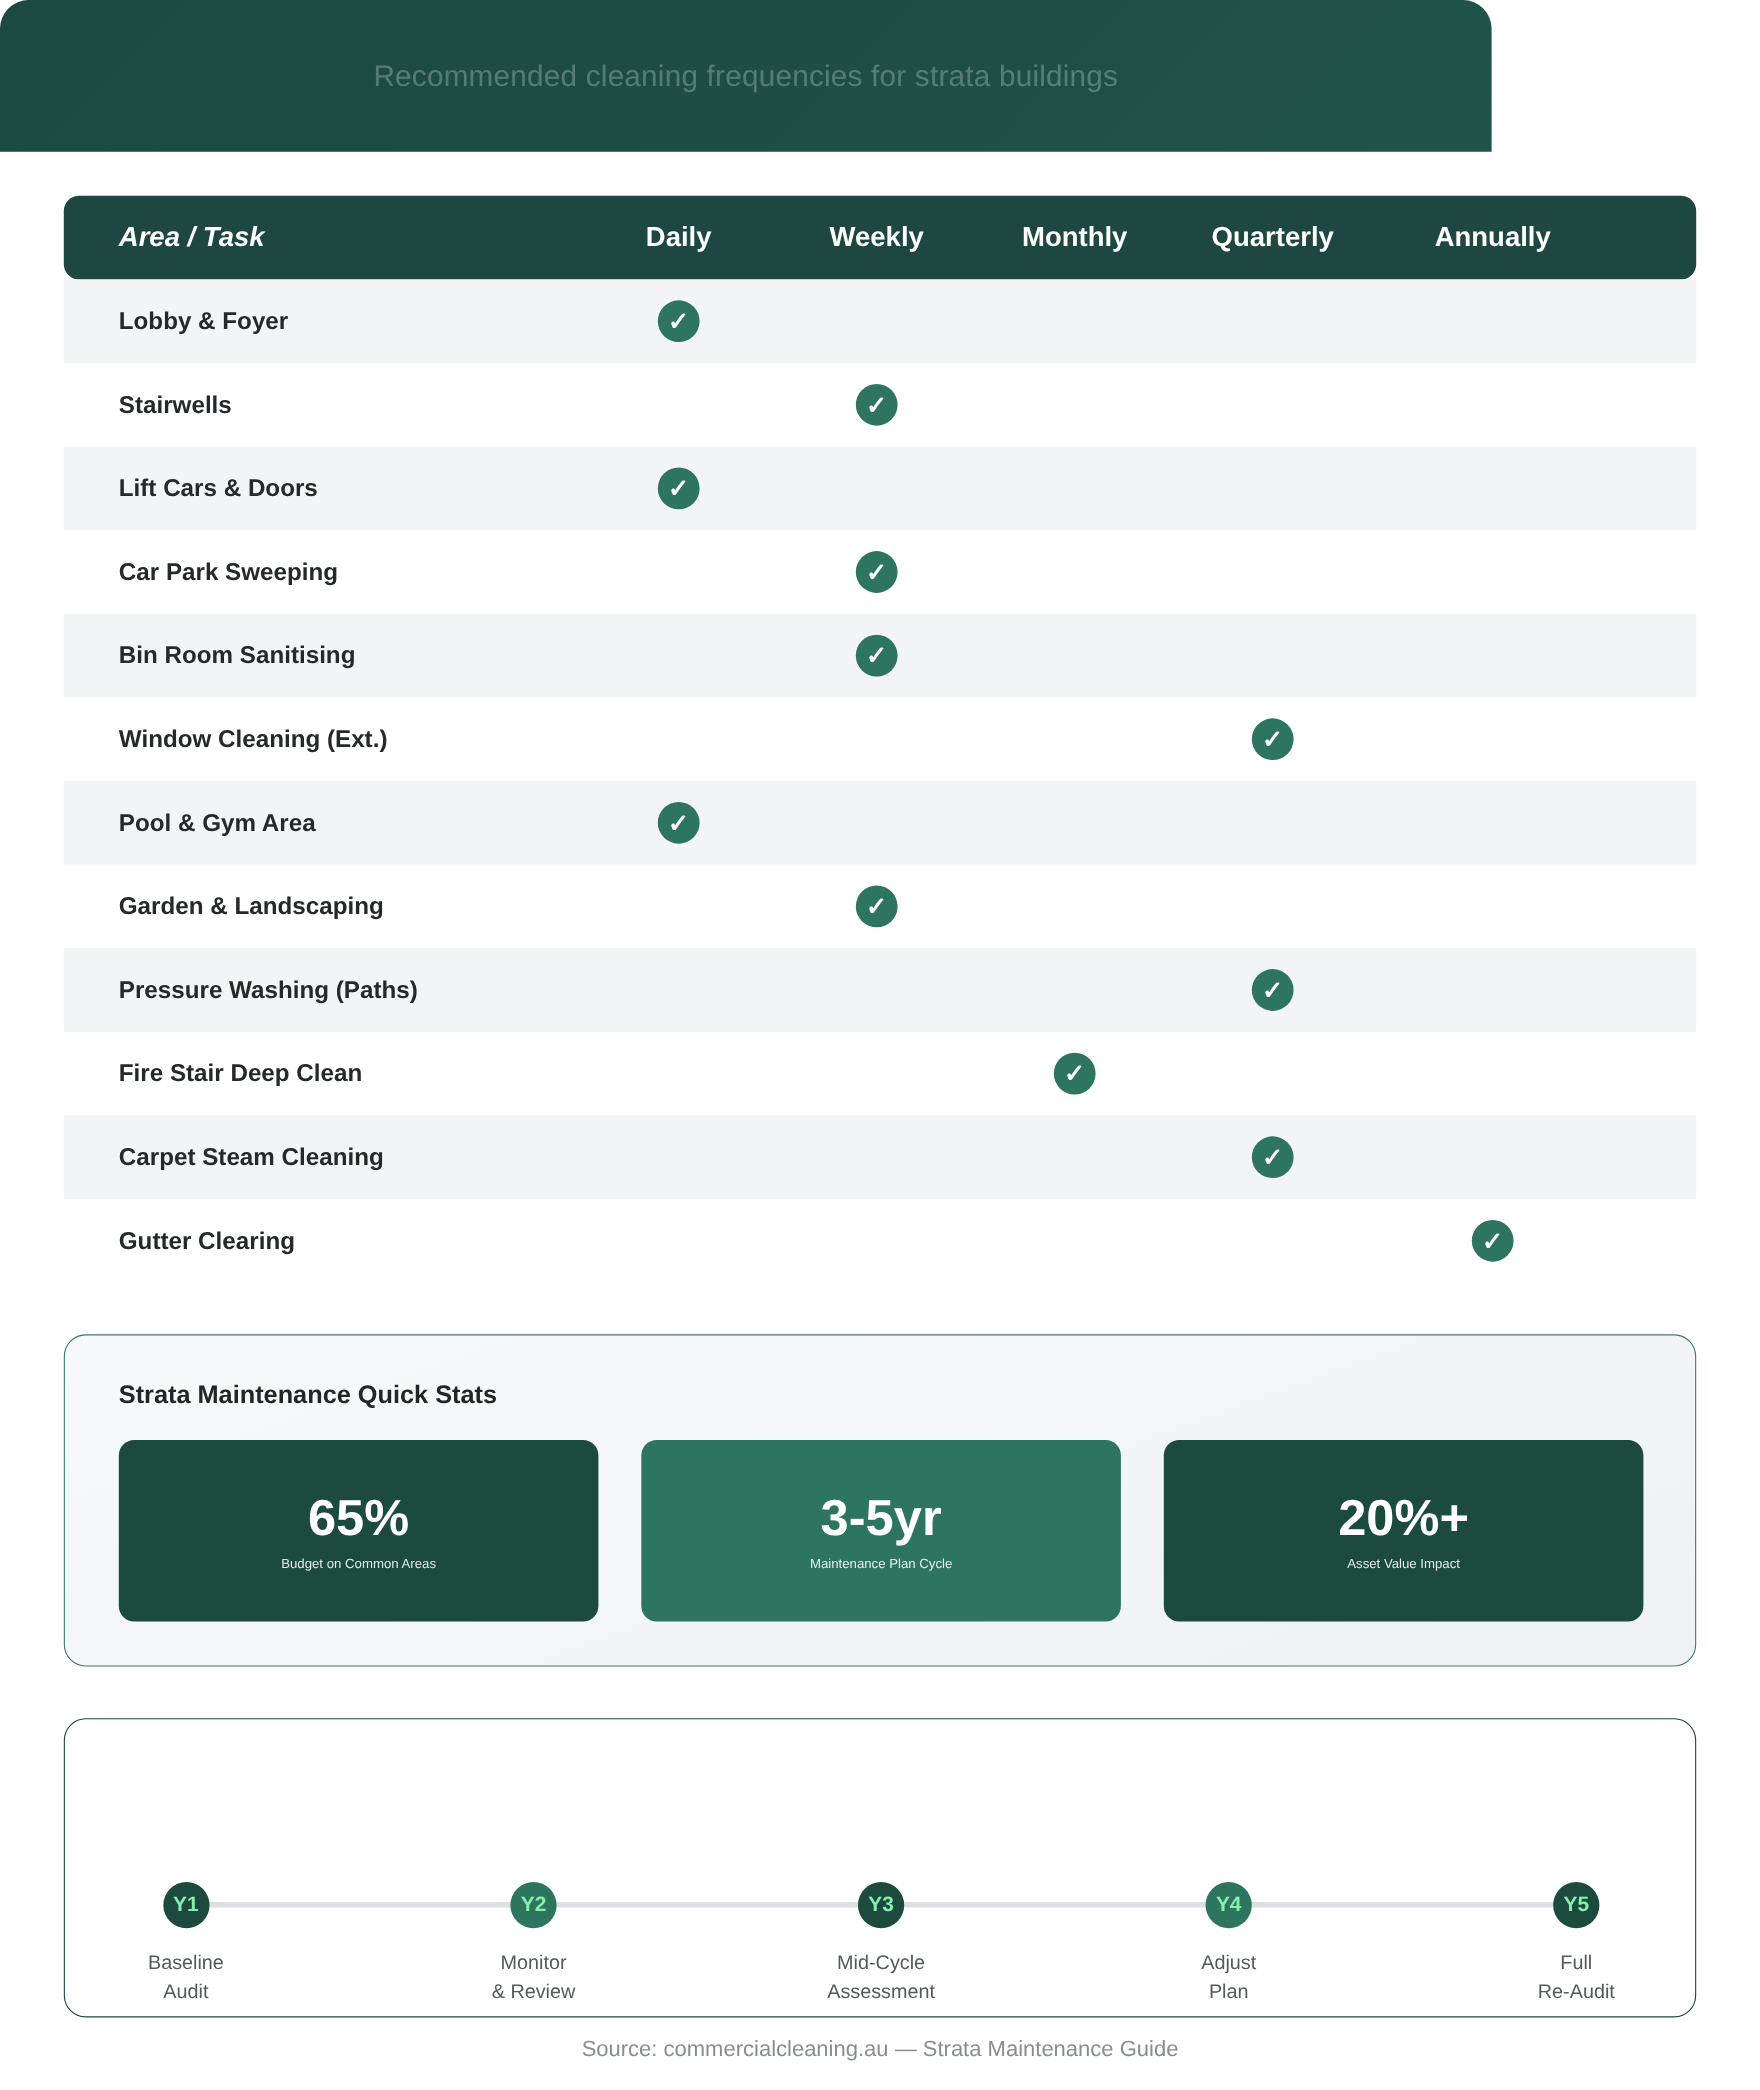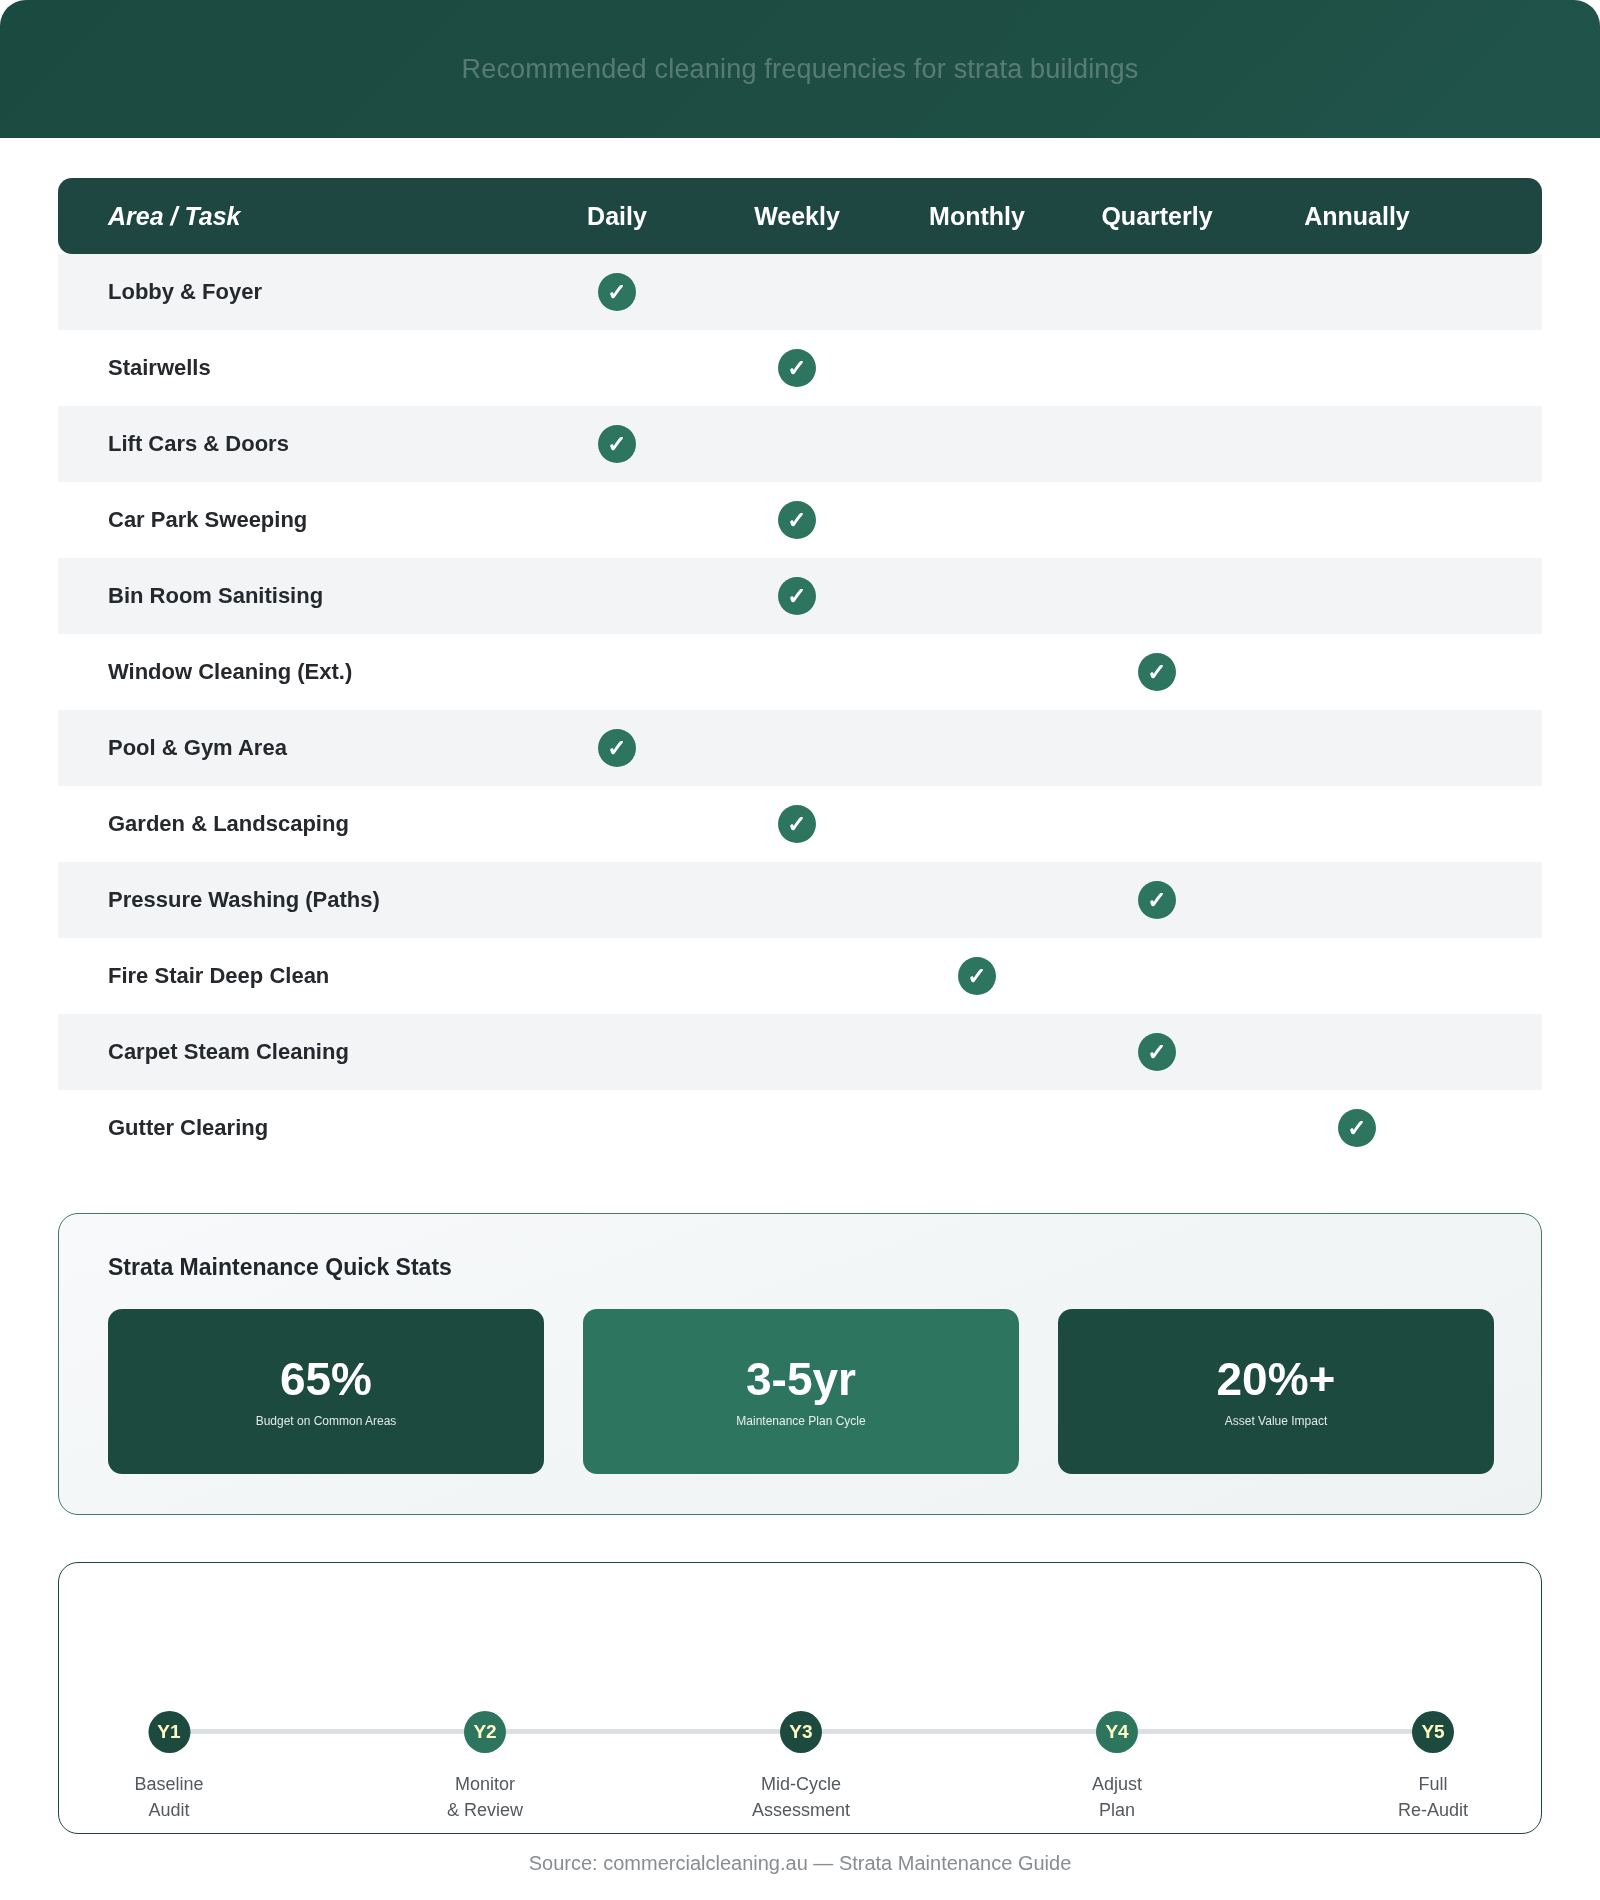--- a/index.html
+++ b/index.html
@@ -17,21 +17,21 @@
     width: 1600px;
     height: 1900px;
     background: #ffffff;
     overflow: hidden;
   }
 
   
   .banner {
     position: absolute;
     left: 0; top: 0;
-    width: 1600px;
+    width: 1356px;
     height: 138px;
     background: linear-gradient(135deg, #1b4a41 0%, #1d4c42 45%, #20544a 100%);
     border-radius: 26px 26px 0 0;
     display: flex;
     align-items: center;
     justify-content: center;
   }
   .banner-title {
     font-size: 27px;
     font-weight: 400;
@@ -199,21 +199,21 @@
     align-items: center;
   }
   .tl-dot {
     width: 42px; height: 42px;
     border-radius: 50%;
     display: flex;
     align-items: center;
     justify-content: center;
     font-size: 19px;
     font-weight: bold;
-    color: #fef9c3;
+    color: #86efac;
     position: relative;
     z-index: 2;
   }
   .tl-dot.dark { background: #1c4a3e; }
   .tl-dot.mid  { background: #2e7560; }
   .tl-label {
     margin-top: 18px;
     font-size: 18px;
     line-height: 1.45;
     color: #54595f;

